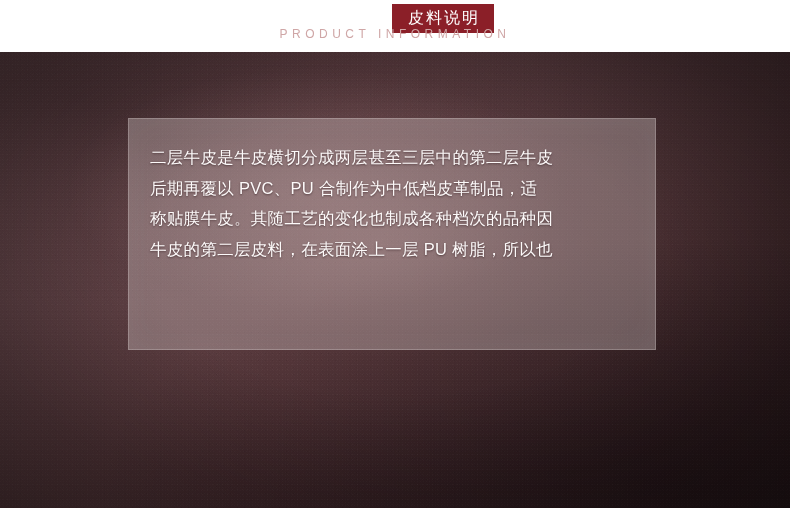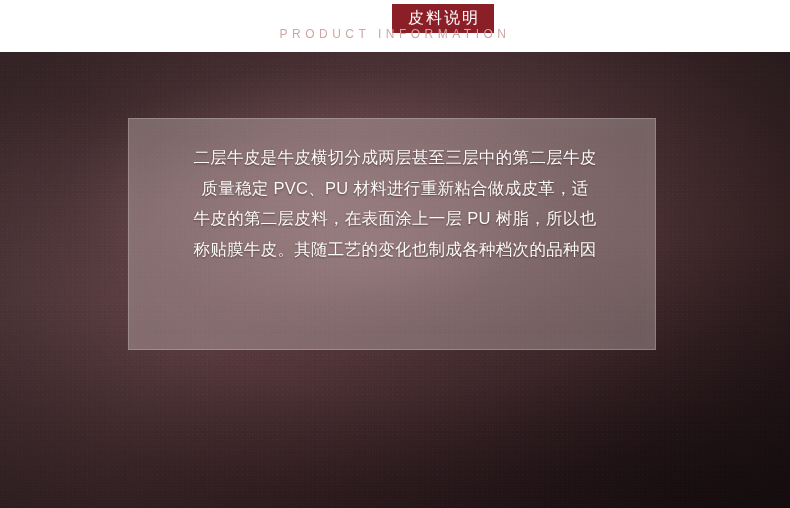--- a/index.html
+++ b/index.html
@@ -112,21 +112,20 @@
   .panel-text {
     position: absolute;
     left: 150px;
     top: 142px;
     width: 490px;
     color: #fdfafa;
     font-size: 16.5px;
     line-height: 30.5px;
     letter-spacing: 0.3px;
     text-shadow: 0 1px 2px rgba(40,20,24,0.55);
-    text-align: center;
   }
   .panel-text p {
     margin: 0;
     white-space: nowrap;
   }
 </style>
 </head>
 <body>
 
 <div class="page">
@@ -140,18 +139,18 @@
     <div class="leather-base"></div>
     <div class="leather-grain"></div>
     <div class="leather-sheen"></div>
     <div class="vignette"></div>
   </div>
 
   <div class="panel"></div>
 
   <div class="panel-text">
     <p>二层牛皮是牛皮横切分成两层甚至三层中的第二层牛皮</p>
-    <p>质量稳定 PVC、PU 材料进行重新粘合做成皮革，适</p>
+    <p>后期再覆以 PVC、PU 合制作为中低档皮革制品，适</p>
+    <p>称贴膜牛皮。其随工艺的变化也制成各种档次的品种因</p>
     <p>牛皮的第二层皮料，在表面涂上一层 PU 树脂，所以也</p>
-    <p>称贴膜牛皮。其随工艺的变化也制成各种档次的品种因</p>
   </div>
 
 </div>
 
 </body></html>

